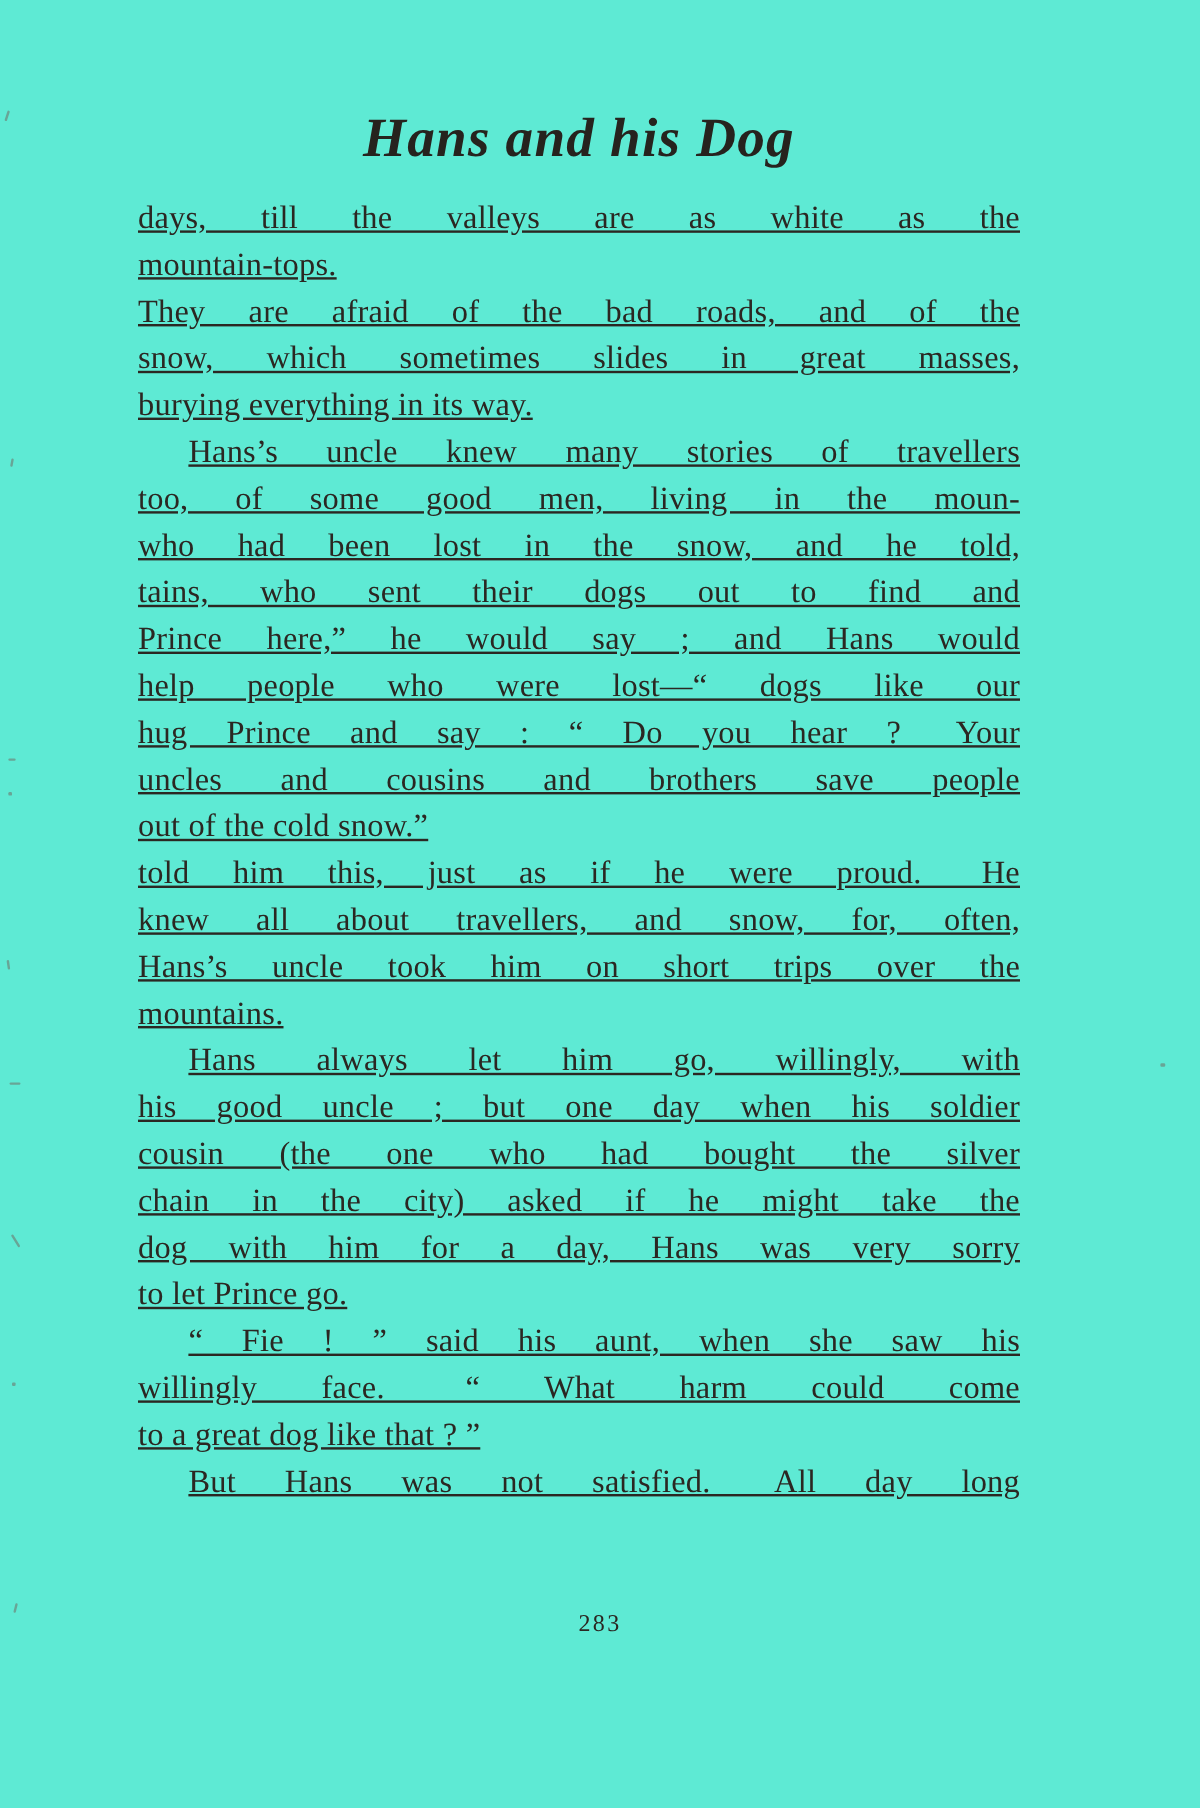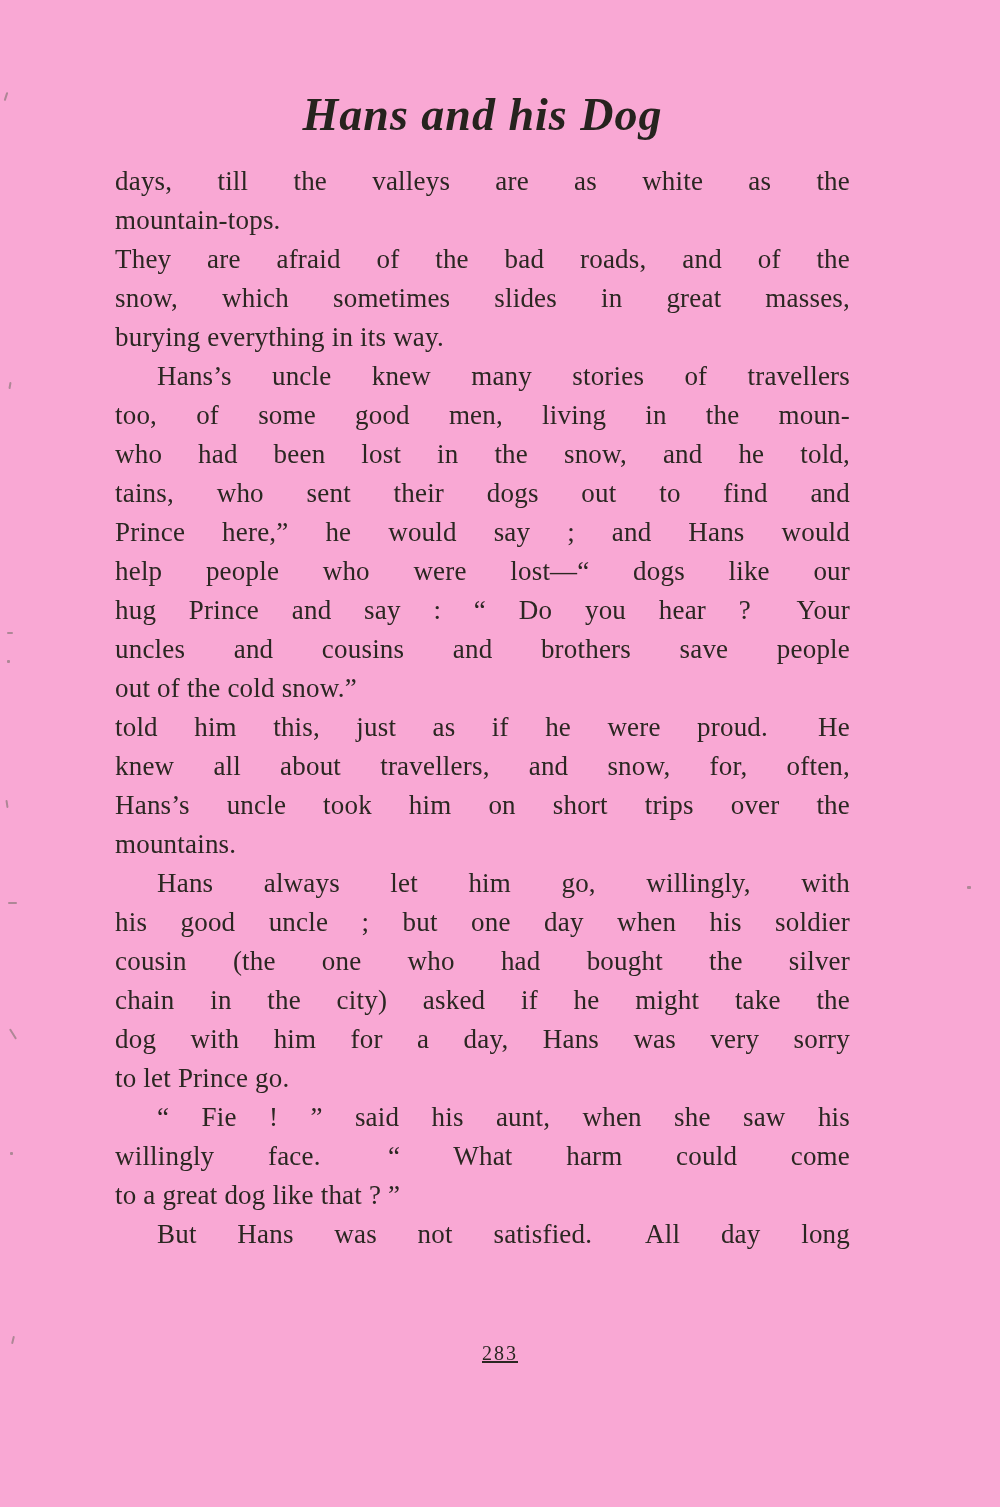--- a/index.html
+++ b/index.html
@@ -4,21 +4,21 @@
 <style>
   html, body {
     margin: 0;
     padding: 0;
     overflow: hidden;
   }
   .page {
     position: relative;
     width: 1000px;
     height: 1507px;
-    background: #f9a8d4;
+    background: #5eead4;
     font-family: "Liberation Serif", "DejaVu Serif", serif;
     color: #2b2722;
     overflow: hidden;
   }
   .running-title {
     position: absolute;
     top: 88px;
     left: 115px;
     width: 735px;
     text-align: center;
@@ -35,37 +35,37 @@
     width: 735px;
   }
   .line {
     font-size: 27px;
     line-height: 39px;
     height: 39px;
     letter-spacing: 0.2px;
     text-align: justify;
     text-align-last: justify;
     overflow: visible;
+    text-decoration: underline;
   }
   .line.lastline {
     text-align-last: left;
   }
   .line.indent {
     text-indent: 42px;
   }
   .page-number {
     position: absolute;
     top: 1342px;
     left: 0;
     width: 1000px;
     text-align: center;
     font-size: 20px;
     letter-spacing: 2px;
     color: #2b2722;
-    text-decoration: underline;
   }
   .scan-mark {
     position: absolute;
     background: #716c62;
     opacity: 0.55;
     border-radius: 1px;
   }
 </style>
 </head>
 <body>

